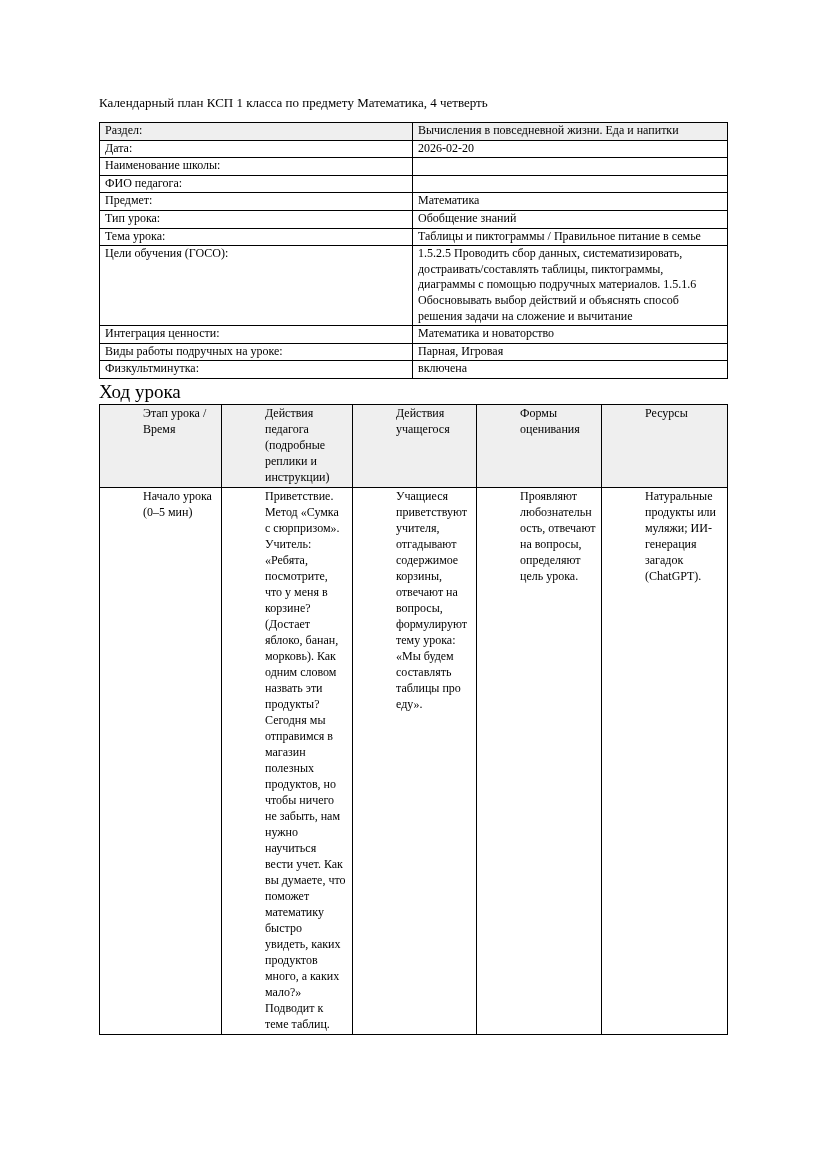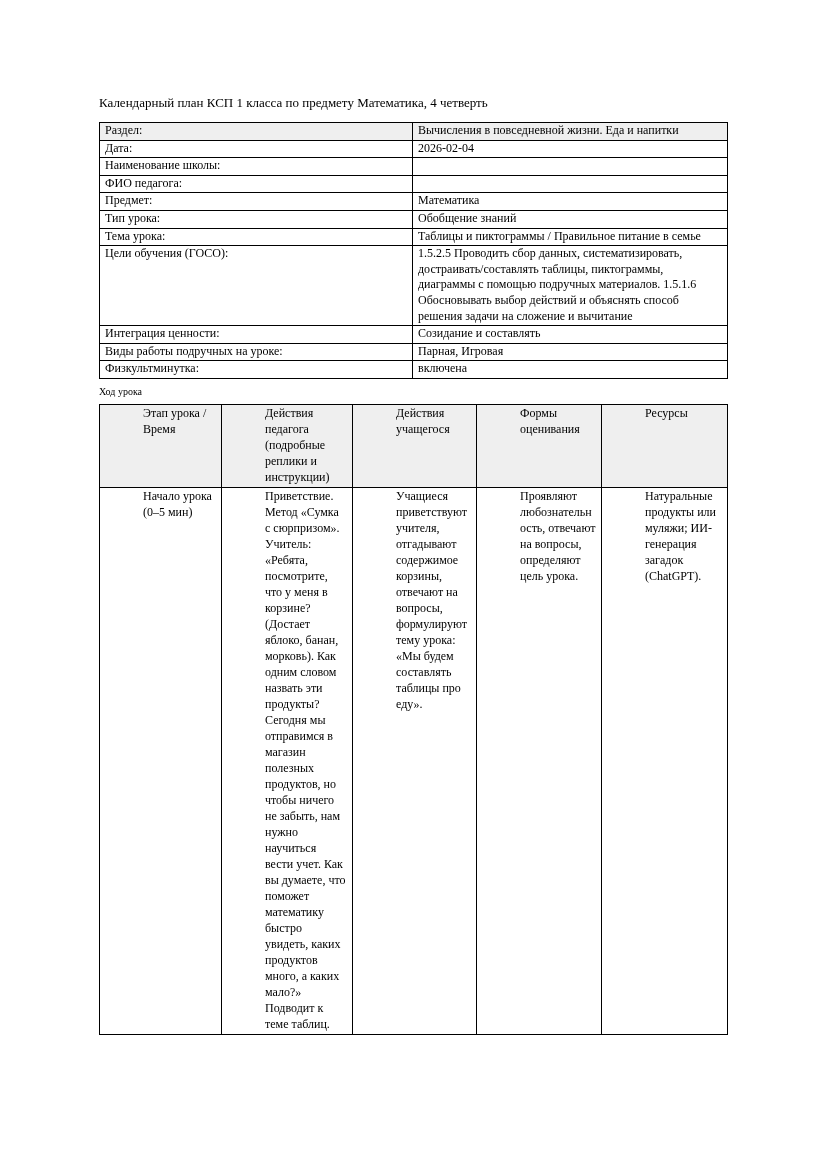--- a/index.html
+++ b/index.html
@@ -19,21 +19,21 @@
     vertical-align:top;
     padding:0 5px 1px 5px;
     line-height:15.6px;
     text-align:left;
     word-wrap:break-word;
     overflow-wrap:break-word;
   }
   .info-table tr:first-child td{background:var(--shade,#efefef);}
   .flow-table thead td{background:var(--shade,#efefef);}
   .flow-table td{line-height:16px;padding-bottom:2px;padding-left:43px;}
-  .flow-heading{font-size:10px;line-height:16px;margin:5px 0 4px 0;}
+  .flow-heading{font-size:19px;line-height:16px;margin:5px 0 4px 0;}
 </style>
 </head>
 <body>
 
 <div class="doc">
   <div class="content">
 
     <p class="title">Календарный план КСП 1 класса по предмету Математика, 4 четверть</p>
 
     <table class="info-table">
@@ -41,21 +41,21 @@
         <col style="width:313px">
         <col style="width:315px">
       </colgroup>
       <tbody id="info-body">
           <tr>
             <td>Раздел:</td>
             <td>Вычисления в повседневной жизни. Еда и напитки</td>
           </tr>
           <tr>
             <td>Дата:</td>
-            <td>2026-02-04</td>
+            <td>2026-02-20</td>
           </tr>
           <tr>
             <td>Наименование школы:</td>
             <td></td>
           </tr>
           <tr>
             <td>ФИО педагога:</td>
             <td></td>
           </tr>
           <tr>
@@ -69,21 +69,21 @@
           <tr>
             <td>Тема урока:</td>
             <td>Таблицы и пиктограммы / Правильное питание в семье</td>
           </tr>
           <tr>
             <td>Цели обучения (ГОСО):</td>
             <td>1.5.2.5 Проводить сбор данных, систематизировать, достраивать/составлять таблицы, пиктограммы, диаграммы с помощью подручных материалов. 1.5.1.6 Обосновывать выбор действий и объяснять способ решения задачи на сложение и вычитание</td>
           </tr>
           <tr>
             <td>Интеграция ценности:</td>
-            <td>Созидание и составлять</td>
+            <td>Математика и новаторство</td>
           </tr>
           <tr>
             <td>Виды работы подручных на уроке:</td>
             <td>Парная, Игровая</td>
           </tr>
           <tr>
             <td>Физкультминутка:</td>
             <td>включена</td>
           </tr>
         </tbody>

